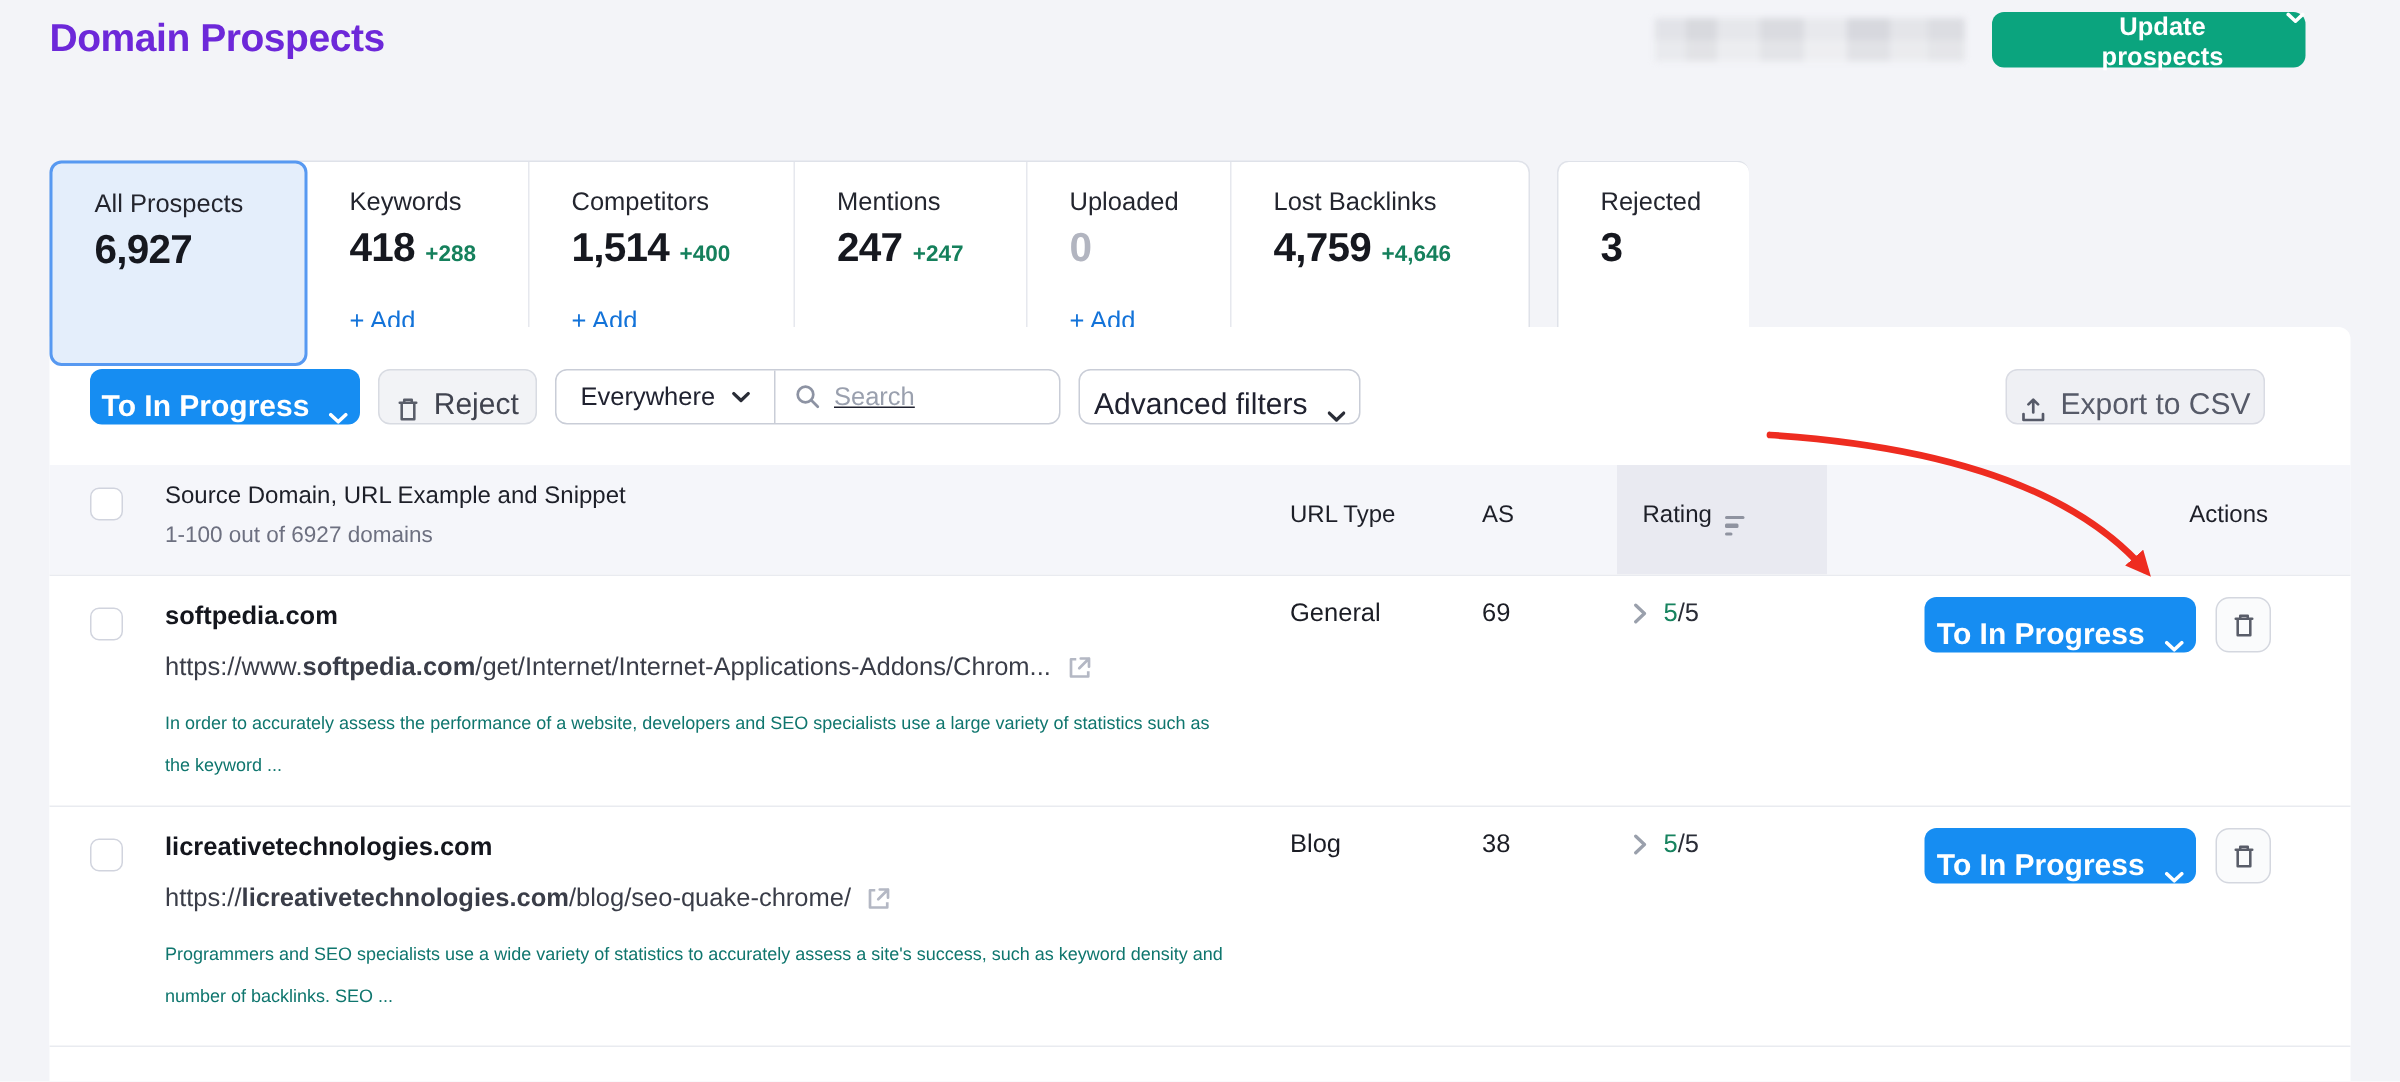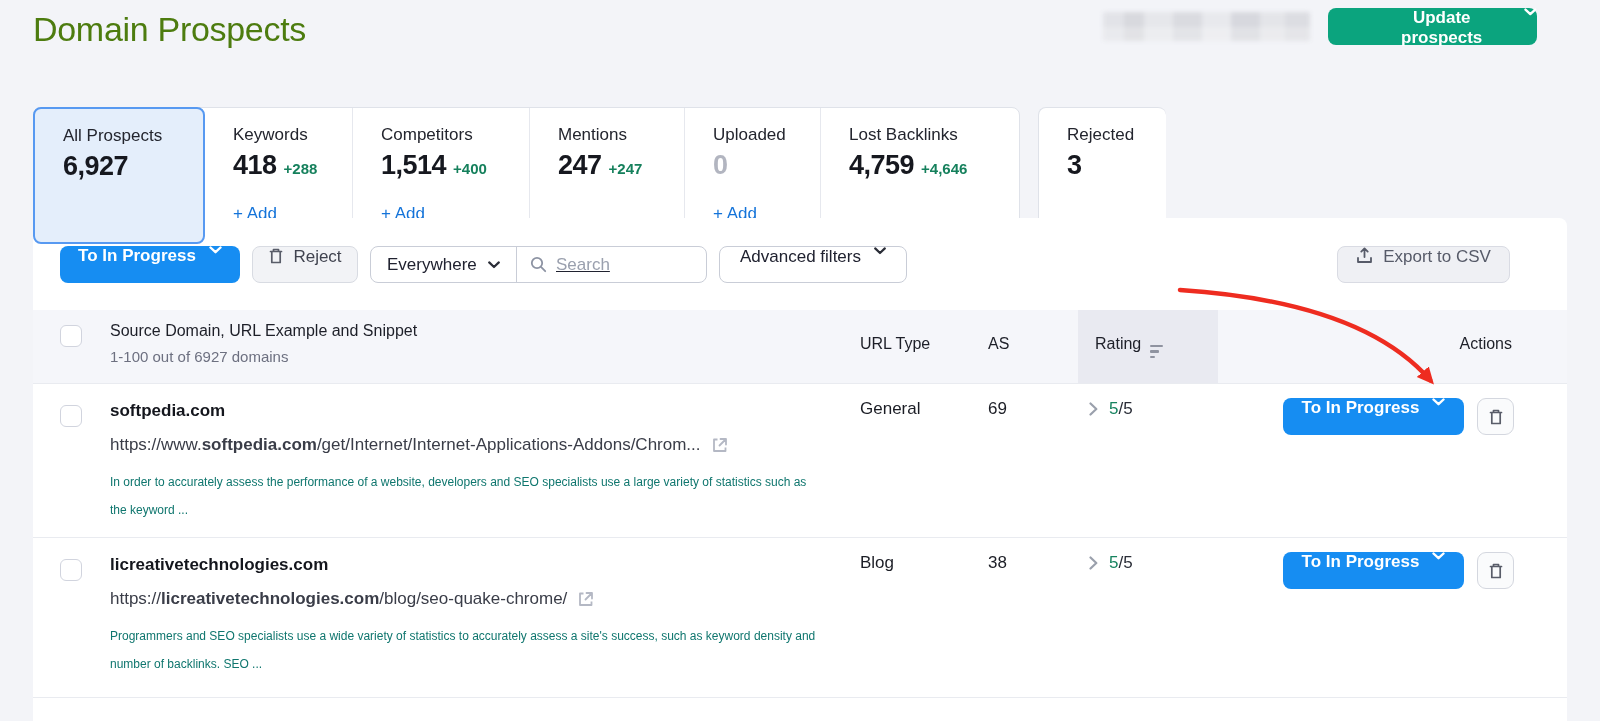--- a/index.html
+++ b/index.html
@@ -2,21 +2,21 @@
 <html style="--accent_blue: #168df2; --accent_green: #0ba47e; --link_blue: #1373d9; --delta_green: #15805c; --rating_green: #17835f; --arrow_red: #ee2c20; --selected_tab_bg: #e4eefb; --selected_tab_border: #5799f1;"><head>
 <meta charset="utf-8">
 <style>
   * { margin:0; padding:0; box-sizing:border-box; }
   html,body { width:1600px; height:721px; }
   body { font-family:"Liberation Sans", sans-serif; background:#f3f4f8; position:relative; overflow:hidden; }
 
   .page { position:absolute; inset:0; }
 
   
-  .page-title { position:absolute; left:33px; top:10px; font-size:34px; font-weight:400; color:#4d7c0f; letter-spacing:-0.3px; }
+  .page-title { position:absolute; left:33px; top:10px; font-size:26px; font-weight:700; color:#6d28d9; letter-spacing:-0.3px; }
   .blurred { position:absolute; left:1103px; top:12px; width:207px; height:29px; border-radius:2px;
     background:
       linear-gradient(0deg, rgba(255,255,255,.25) 0 50%, rgba(0,0,0,0) 50% 100%),
       linear-gradient(90deg,#e2e3e8 0 10%,#d8d9de 10% 20%,#e6e7eb 20% 34%,#dadbe0 34% 48%,#e8e9ed 48% 62%,#d7d8de 62% 76%,#e4e5e9 76% 88%,#dcdde2 88% 100%);
     filter:blur(2px); }
   .btn-green { position:absolute; left:1328px; top:8px; width:209px; height:37px; background:var(--accent_green);
     border:none; border-radius:8px; color:#fff; font-size:17px; font-weight:700; display:flex; 
     justify-content:center; gap:13px; cursor:pointer; font-family:inherit;padding-left:44px; }
 
   
@@ -30,22 +30,22 @@
   .tab-num.muted { color:#b2b5c0; }
   .tab-delta { font-size:15px; font-weight:600; color:var(--delta_green); margin-left:7px; }
   .tab-add { position:absolute; left:28px; top:96px; font-size:17px; color:var(--link_blue); cursor:pointer; text-decoration:none; }
   .tab-selected { background:var(--selected_tab_bg); border:2px solid var(--selected_tab_border); border-radius:8px;
     margin:-1px 0 -1px -1px; height:137px; z-index:2; padding-top:17px; }
   .tab-card-sep { margin-left:18px; background:#fff; border:1px solid #dfe2e9; border-radius:8px; height:135px; }
 
   
   .main-card { position:absolute; left:33px; top:218px; width:1534px; height:503px; background:#fff; border-radius:8px 8px 0 0; }
 
-  .btn { position:absolute; top:28px; height:37px; border-radius:8px; display:flex; align-items:flex-start; justify-content:center;
-    font-size:17px; cursor:pointer; border:none; font-family:inherit; }
+  .btn { position:absolute; top:28px; height:37px; border-radius:8px; display:flex; align-items:flex-end; justify-content:center;
+    font-size:20px; cursor:pointer; border:none; font-family:inherit; }
   .btn-blue { background:var(--accent_blue); color:#fff; font-weight:700; gap:13px; }
   #tb-progress { left:27px; width:180px; }
   #tb-reject { left:219px; width:106px; background:#f2f3f6; border:1px solid #d8dbe2; color:#40434f; font-weight:500; gap:9px; }
   .search-group { position:absolute; left:337px; top:28px; width:337px; height:37px; border:1px solid #c9cdd7; border-radius:8px;
     background:#fff; display:flex; align-items:stretch; }
   .everywhere { width:146px; display:flex; align-items:center; padding-left:16px; gap:11px; border-right:1px solid #c9cdd7;
     font-size:17px; color:#202230; cursor:pointer;text-align:right; }
   .searchbox { flex:1; display:flex; align-items:center; padding-left:13px; gap:9px; }
   .searchbox input { border:none; outline:none; font-size:17px; color:#202230; width:130px; font-family:inherit; background:transparent;text-decoration:underline; }
   .searchbox input::placeholder { color:#9aa0ae; }

